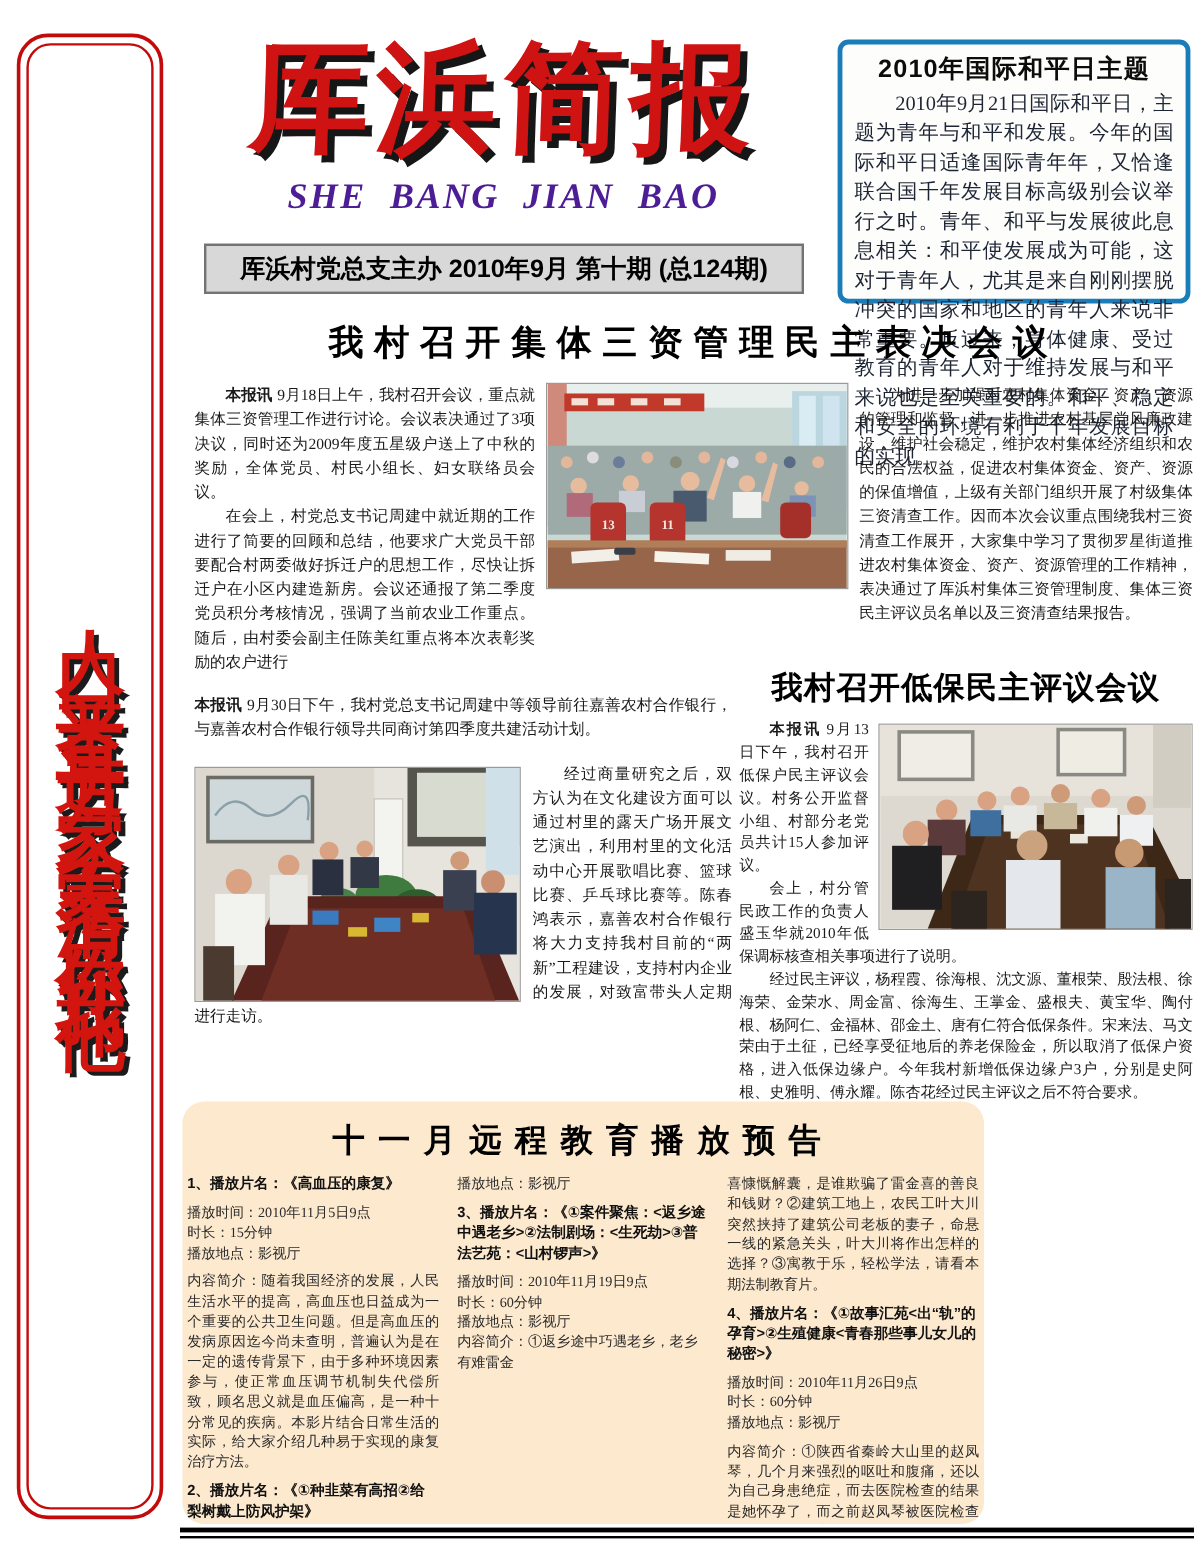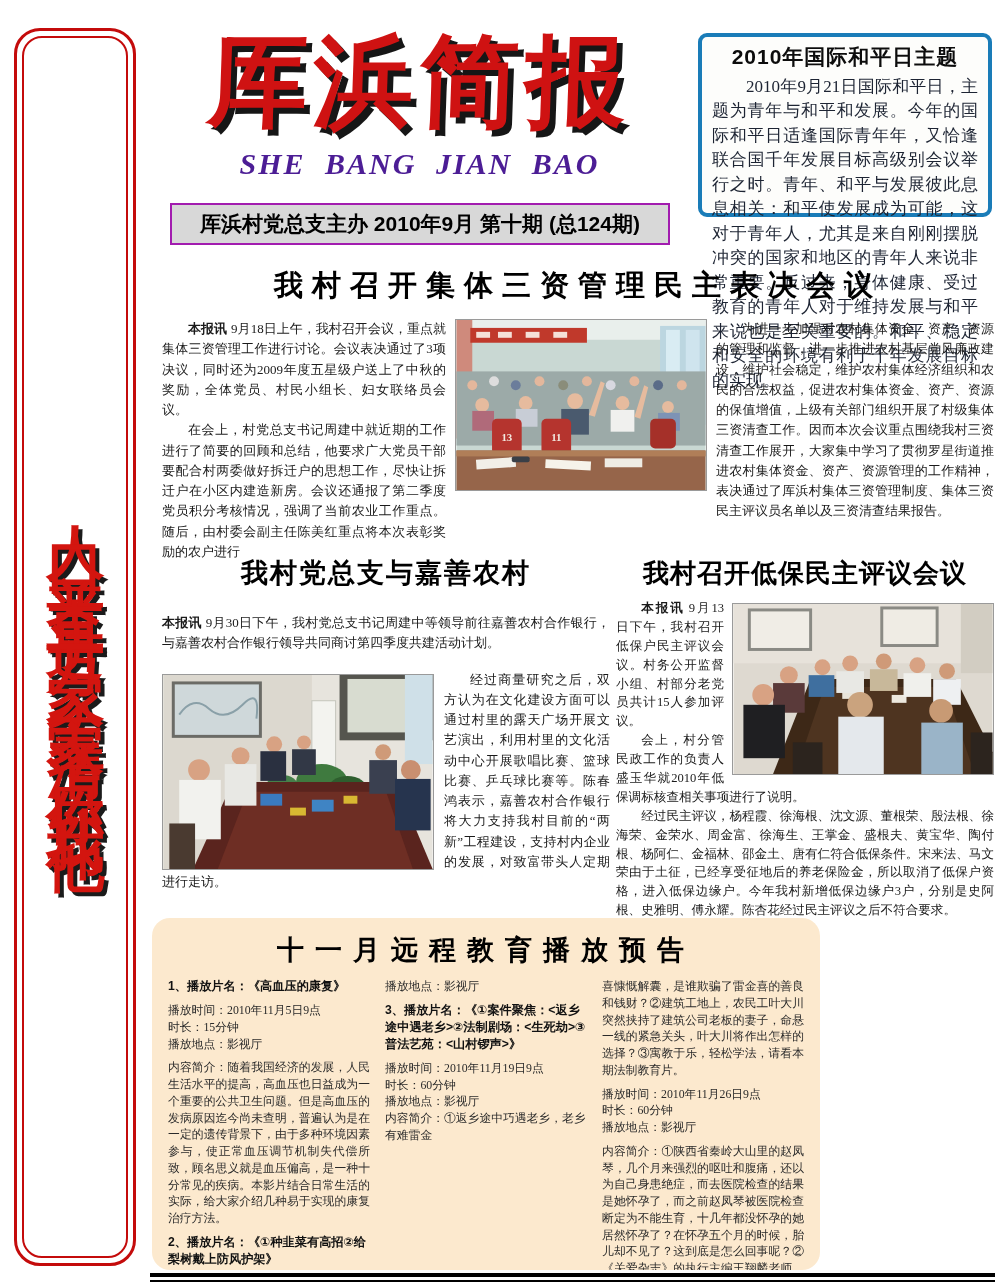--- a/index.html
+++ b/index.html
@@ -31,27 +31,27 @@
   #masthead .title {
     font-size:100px; font-weight:900; color:#cf1212; letter-spacing:6px;
     text-shadow:6px 6px 0 #161616; line-height:1.25; transform:skewX(-2deg);
   }
   #masthead .pinyin {
     margin-top:2px; font-size:30px; font-weight:bold; font-style:italic;
     color:#4c1d95; letter-spacing:2px; word-spacing:10px;
   }
   #pub-bar {
     position:absolute; left:170px; top:203px; width:500px;
-    background:#d8d8d8; border:2px solid #a21caf; padding:5px 0;
+    background:#d8d8d8; border:2px solid #737373; padding:5px 0;
     font-weight:bold; font-size:21px; text-align:center; color:#000;
   }
 
   
   #peace-box {
-    position:absolute; left:698px; top:33px; width:294px; height:184px;
+    position:absolute; left:698px; top:33px; width:294px; height:220px;
     border:4px solid #1a7cb8; border-radius:9px; padding:6px 10px 4px 10px;
     background:#fdfdfb;
   }
   #peace-box .pb-title { text-align:center; font-size:21px; font-weight:bold; letter-spacing:1px; color:#0c0c0c; }
   #peace-box .pb-body {
     margin-top:4px; font-size:17px; line-height:1.44; text-align:justify;
     text-indent:2em; color:#1d2433;
   }
 
   
@@ -80,21 +80,21 @@
 
   
   #article3 { position:absolute; left:616px; top:556px; width:378px; height:362px; overflow:hidden; }
   #article3 .headline { font-size:26px; letter-spacing:1px; }
   #article3 .content { margin-top:8px; font-size:12.6px; line-height:1.5; }
   #article3 .photo { float:right; margin:4px 0 6px 8px; }
 
   
   #schedule {
     position:absolute; left:152px; top:918px; width:668px; height:352px;
-    background:#fce9ce; border-radius:18px; padding:10px 16px; overflow:hidden;
+    background:#fce9ce; border-radius:18px; padding:10px 4px; overflow:hidden;
   }
   #schedule .sch-title { text-align:center; font-size:27px; font-weight:bold; letter-spacing:11px; color:#000; margin:4px 0 10px 0; }
   #schedule .sch-cols { display:flex; gap:15px; }
   #schedule .sch-col { flex:1; font-size:11.8px; line-height:1.42; color:#2a2a2a; }
   .blk { margin-bottom:7px; }
   .blk.bold { font-weight:bold; font-family:"Liberation Sans","DejaVu Sans",sans-serif; font-size:12.2px; color:#111; line-height:1.4; }
   .blk.pre  { white-space:pre-line; }
   .blk.just { text-align:justify; }
 
   
@@ -177,21 +177,20 @@
         <rect x="56" y="138" width="18" height="6" rx="2" fill="#3a3f47"></rect>
       </svg>
     </div>
     <div class="col-right btext">
       <p>为进一步加强对农村集体资金、资产、资源的管理和监督，进一步推进农村基层党风廉政建设，维护社会稳定，维护农村集体经济组织和农民的合法权益，促进农村集体资金、资产、资源的保值增值，上级有关部门组织开展了村级集体三资清查工作。因而本次会议重点围绕我村三资清查工作展开，大家集中学习了贯彻罗星街道推进农村集体资金、资产、资源管理的工作精神，表决通过了厍浜村集体三资管理制度、集体三资民主评议员名单以及三资清查结果报告。</p>
     </div>
   </div>
 </div>
 
 <div id="article2">
-  <div class="headline sans">我村党总支与嘉善农村</div>
   <p class="intro btext"><span class="lead">本报讯</span><span>9月30日下午，我村党总支书记周建中等领导前往嘉善农村合作银行，与嘉善农村合作银行领导共同商讨第四季度共建活动计划。</span></p>
   <div class="body-wrap btext">
     <svg class="photo" width="272" height="196" viewBox="0 0 272 196">
       <rect width="272" height="196" fill="#e7e4dd"></rect>
       <rect x="0" y="0" width="150" height="196" fill="#dcd8cf"></rect>
       <rect x="10" y="8" width="88" height="54" fill="#cfd8da" stroke="#6b6b66" stroke-width="3"></rect>
       <path d="M16 40 Q30 20 46 34 T80 30 T94 44" stroke="#8aa0a8" stroke-width="2" fill="none"></path>
       <rect x="150" y="26" width="24" height="78" fill="#f3f3ef" stroke="#c4c4bc"></rect>
       <rect x="178" y="0" width="94" height="66" fill="#55554e"></rect>
       <rect x="186" y="4" width="78" height="54" fill="#d8dcd0"></rect>
@@ -279,20 +278,21 @@
     <div class="sch-col">
       <div class="blk pre">播放地点：影视厅</div>
       <div class="blk bold">3、播放片名：《①案件聚焦：&lt;返乡途中遇老乡&gt;②法制剧场：&lt;生死劫&gt;③普法艺苑：&lt;山村锣声&gt;》</div>
       <div class="blk pre">播放时间：2010年11月19日9点
 时长：60分钟
 播放地点：影视厅
 内容简介：①返乡途中巧遇老乡，老乡有难雷金</div>
     </div>
     <div class="sch-col">
       <div class="blk just">喜慷慨解囊，是谁欺骗了雷金喜的善良和钱财？②建筑工地上，农民工叶大川突然挟持了建筑公司老板的妻子，命悬一线的紧急关头，叶大川将作出怎样的选择？③寓教于乐，轻松学法，请看本期法制教育片。</div>
+      <div class="blk bold">4、播放片名：《①故事汇苑&lt;出“轨”的孕育&gt;②生殖健康&lt;青春那些事儿女儿的秘密&gt;》</div>
       <div class="blk pre">播放时间：2010年11月26日9点
 时长：60分钟
 播放地点：影视厅</div>
       <div class="blk just">内容简介：①陕西省秦岭大山里的赵凤琴，几个月来强烈的呕吐和腹痛，还以为自己身患绝症，而去医院检查的结果是她怀孕了，而之前赵凤琴被医院检查断定为不能生育，十几年都没怀孕的她居然怀孕了？在怀孕五个月的时候，胎儿却不见了？这到底是怎么回事呢？②《关爱杂志》的执行主编王翔麟老师，她长期从事青春期的性教育工作，积累了非常丰富的实践经验，她将向您介绍小学高年级女生的生理发育</div>
     </div>
   </div>
 </div>
 
 <div id="bottom-rule"></div>
 <div id="bottom-rule2"></div>

